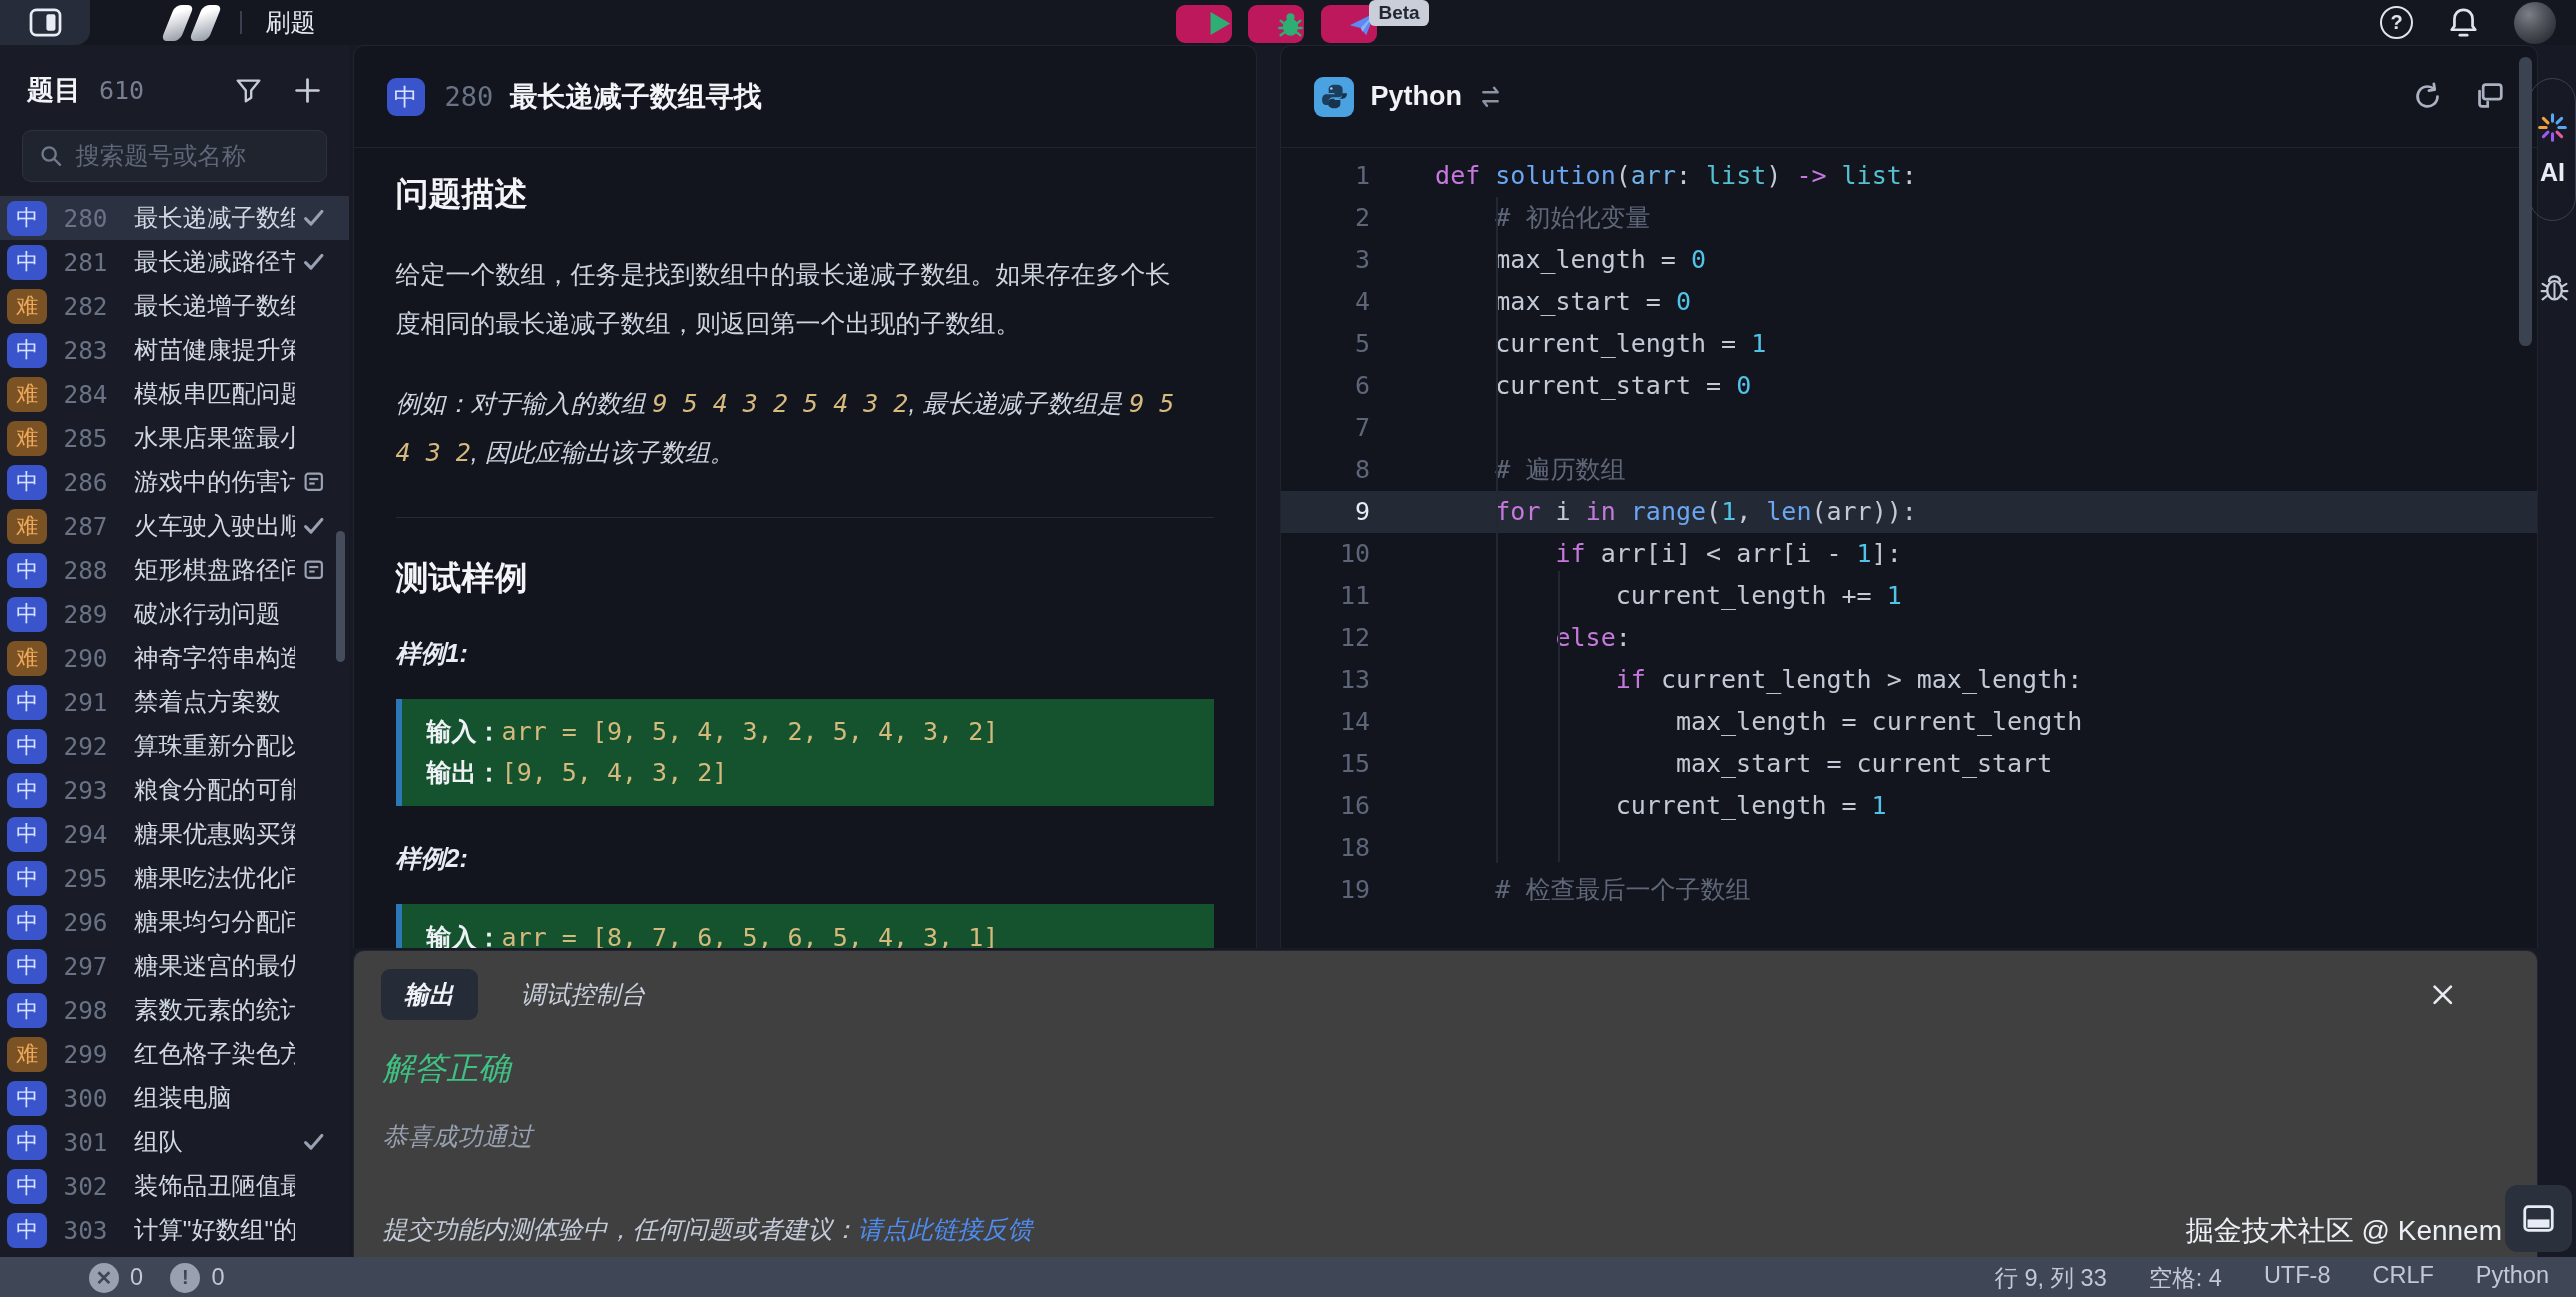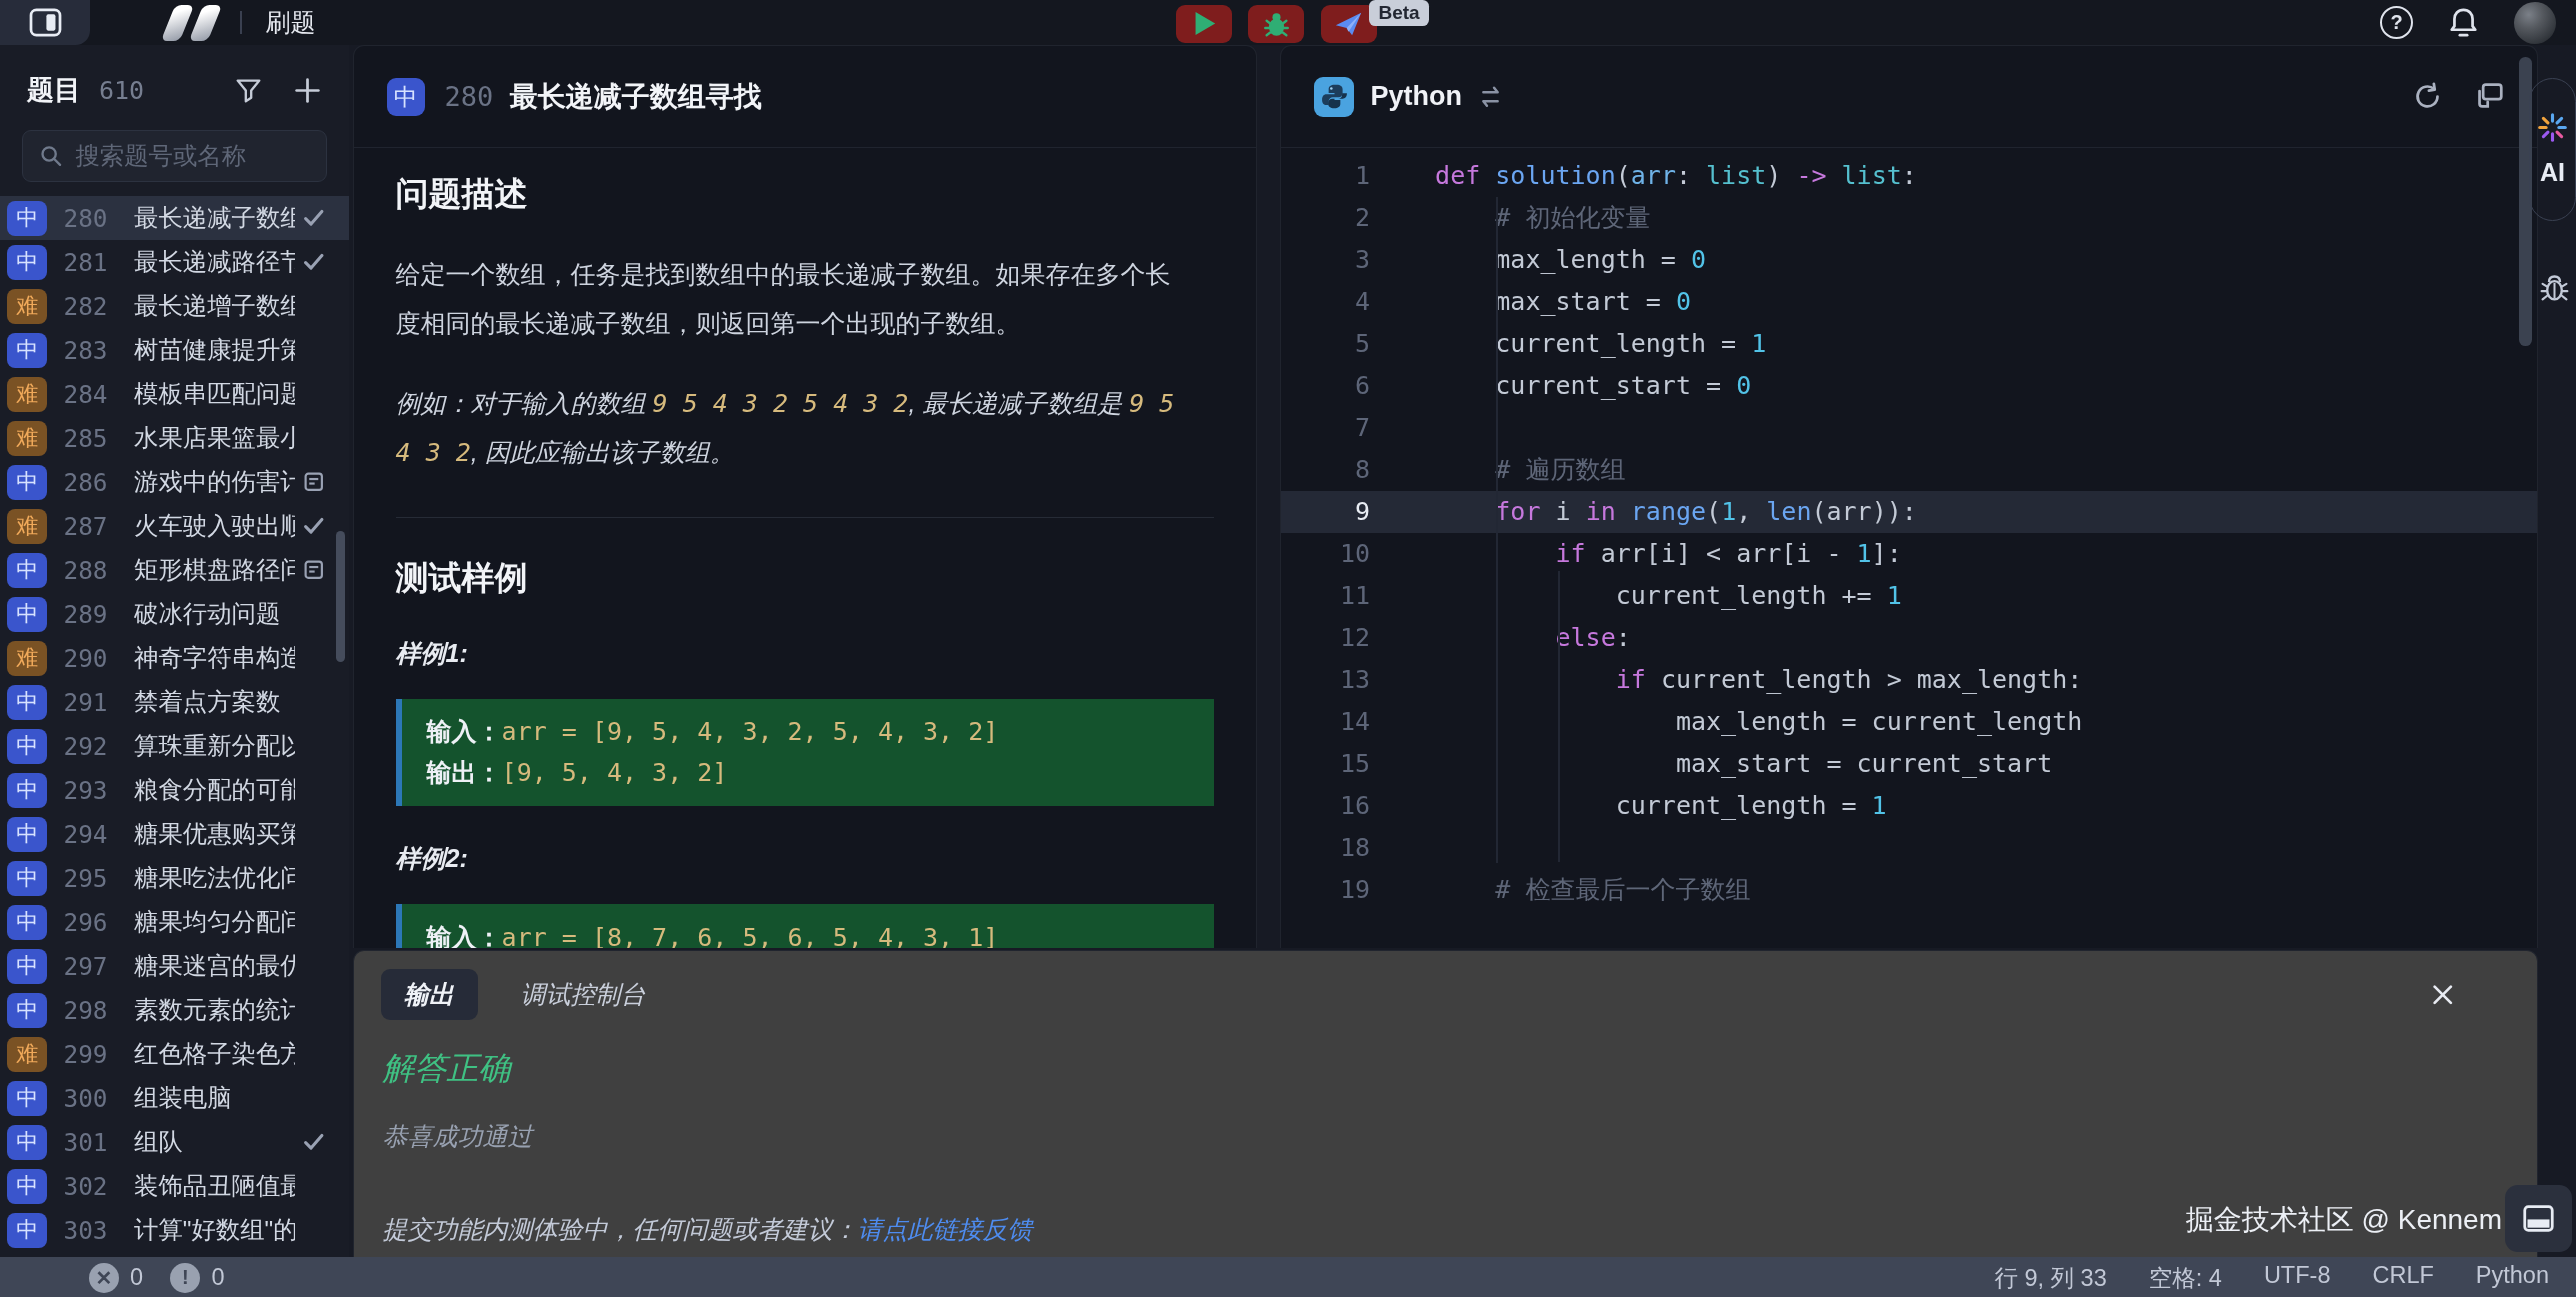--- a/index.html
+++ b/index.html
@@ -12,22 +12,22 @@
   
   #topbar { background:#14171f; display:flex; align-items:center; position:relative; }
   .corner-tile { width:90px; height:45px; background:#272c3a; border-radius:0 0 14.5px 0;
     display:flex; align-items:center; justify-content:center; cursor:pointer; }
   .logo { display:flex; margin-left:78px; }
   .logo-bar { width:19px; height:36px; border-radius:6.3px; background:linear-gradient(160deg,#ffffff 20%,#9aa0ac 95%);
     transform:skewX(-22deg); margin-right:9px; }
   .tb-divider { width:1.8px; height:23.5px; background:#3a4050; margin:0 23.5px 0 16.3px; }
   .app-label { font-size:25px; color:#e8ebf2; }
   .tb-center { position:absolute; left:1176px; top:4.5px; display:flex; gap:16.3px; }
-  .tb-btn { width:56px; height:38px; background:#7f1d1d; border-radius:9px; display:flex;
-    align-items:center; justify-content:center; position:relative; cursor:pointer; }
+  .tb-btn { width:56px; height:38px; background:#be185d; border-radius:9px; display:flex;
+    align-items:center; justify-content:flex-end; position:relative; cursor:pointer; }
   .beta-chip { position:absolute; top:-4.5px; right:-52px; background:#c9ced9; color:#232732;
     font-size:19px; font-weight:700; padding:1.8px 9px; border-radius:6.3px; }
   .tb-right { margin-left:auto; display:flex; align-items:center; gap:36px; padding-right:20px; }
   .help-circle { width:33px; height:33px; border:2.7px solid #dfe3ec; border-radius:50%;
     display:flex; align-items:center; justify-content:center; font-size:20px; font-weight:700; color:#dfe3ec; }
   .avatar { width:42px; height:42px; border-radius:50%;
     background:radial-gradient(circle at 35% 30%, #7b8088 0%, #55595f 35%, #2c3036 80%); }
 
   
   #main { display:grid; grid-template-columns:349px 1fr 38px; background:#171a24; }
@@ -120,21 +120,21 @@
 
   
   #rail { position:relative; }
   .ai-pill { position:absolute; top:33px; right:0px; width:47px; height:143px;
     border:1.8px solid #3a4152; border-radius:25px; display:flex; flex-direction:column;
     align-items:center; justify-content:center; gap:14.5px; cursor:pointer; }
   .ai-label { color:#e8ecf4; font-size:25px; font-weight:700; }
   .rail-bug { position:absolute; top:226px; right:5.4px; cursor:pointer; }
 
   
-  .watermark { position:absolute; right:74px; bottom:58px; font-size:28px; color:#eceff5; z-index:40; }
+  .watermark { position:absolute; right:74px; bottom:47px; font-size:28px; color:#eceff5; z-index:40; }
   .panel-tile { position:absolute; right:3.6px; bottom:45px; width:67px; height:67px;
     background:#2b303d; border-radius:12.7px; display:flex; align-items:center; justify-content:center;
     z-index:41; cursor:pointer; }
 
   
   #statusbar { background:#3f4656; display:flex; align-items:center; padding:0 27px 0 89px;
     color:#c2c8d6; font-size:23.5px; }
   .st-left { display:flex; align-items:center; gap:11px; }
   .st-circle { width:30px; height:30px; border-radius:50%; background:#99a1b0; display:flex;
     align-items:center; justify-content:center; color:#3f4656; font-weight:700; font-size:20px; }

